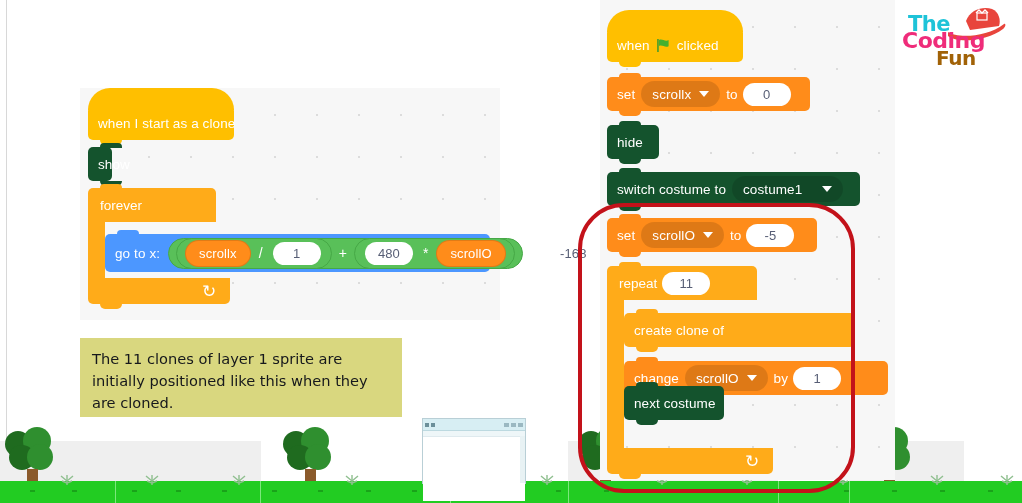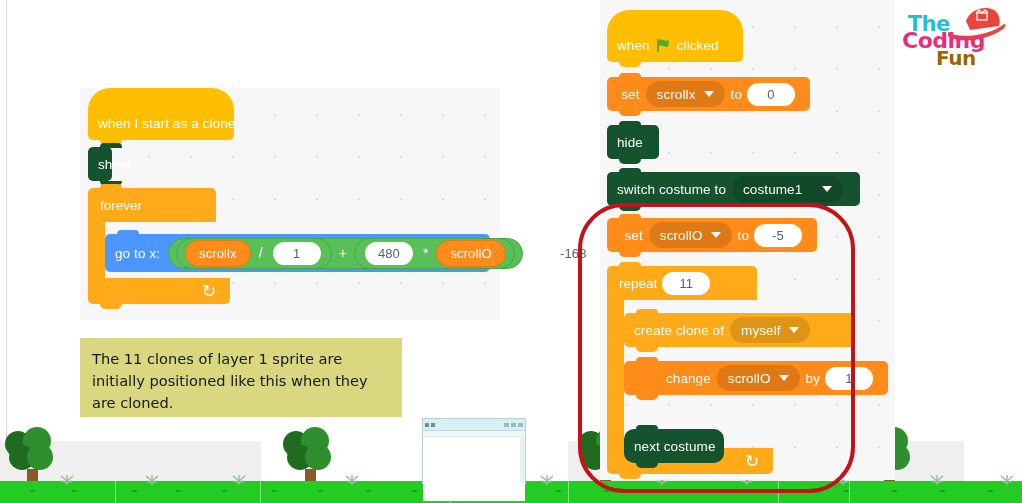--- a/index.html
+++ b/index.html
@@ -36,21 +36,21 @@
     letter-spacing:.1px;
     white-space:nowrap;
     border-radius:5px;
     padding:0 10px;
     height:34px;
   }
   .blk.events{background:#ffbf00;}
   .blk.looks{background:#14532d;}
   .blk.control{background:#ffab19;}
   .blk.motion{background:#4c97ff;}
-  .blk.vars{background:#ff8c1a;justify-content:flex-end;}
+  .blk.vars{background:#ff8c1a;}
 
   
   .notch-top::before,
   .notch-bot::after{
     content:"";position:absolute;left:12px;width:22px;height:5px;
     background:inherit;border-radius:0 0 4px 4px;
   }
   .notch-top::before{top:-4px;border-radius:4px 4px 0 0;}
   .notch-bot::after{bottom:-5px;border-radius:0 0 5px 5px;}
 
@@ -461,37 +461,33 @@
     <span>repeat</span>
     <span class="oval-num">11</span>
   </div>
   <div class="c-arm control" style="left:607px;top:300px;height:148px;background:#ffab19;"></div>
   <div class="c-foot control notch-bot" style="left:607px;top:448px;width:152px;background:#ffab19;">
     <span class="loop-arrow">↺</span>
   </div>
 
   <div class="blk control notch-top notch-bot" style="left:624px;top:313px;width:231px;">
     <span>create clone of</span>
-    <span class="dropdown">
-      <span>myself</span>
-      <span class="caret"></span>
-    </span>
   </div>
 
   <div class="blk vars notch-top notch-bot" style="left:624px;top:361px;width:264px;">
     <span>change</span>
     <span class="dropdown">
       <span>scrollO</span>
       <span class="caret"></span>
     </span>
     <span>by</span>
     <span class="oval-num">1</span>
   </div>
 
-  <div class="blk looks notch-top notch-bot" style="left:624px;top:429px;width:100px;border-radius:10px;">
+  <div class="blk looks notch-top notch-bot" style="left:624px;top:386px;width:100px;">
     <span>next costume</span>
   </div>
 
   <div id="highlight"></div>
 
   <div id="logo">
     <div class="hat-g">
       <svg width="62" height="40" viewBox="0 0 62 40">
         <path d="M20 17 C24 5 38 2 46 5 C53 8 55 16 53 22 L24 26 Z" fill="#e8453c"></path>
         <path d="M30 9 L33 6 L36 9 L39 6 L42 9" stroke="#ffffff" stroke-width="1.4" fill="none"></path>

